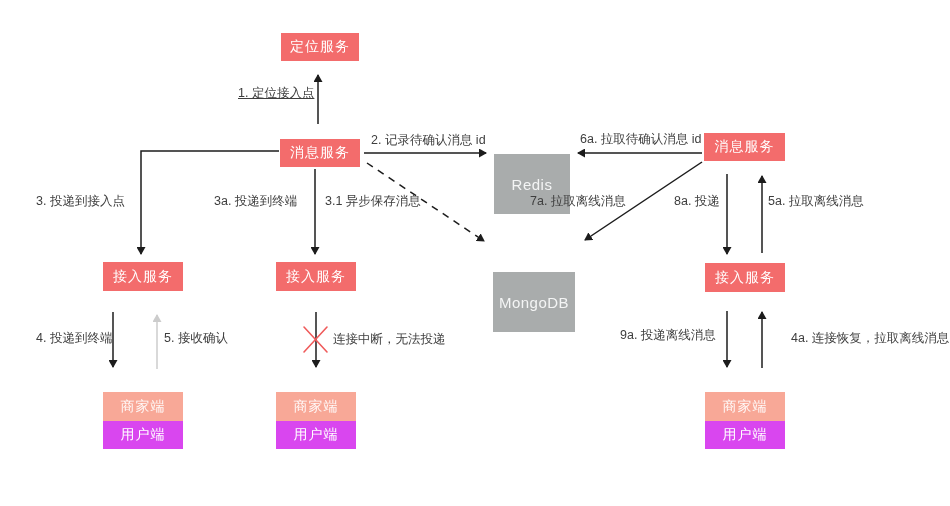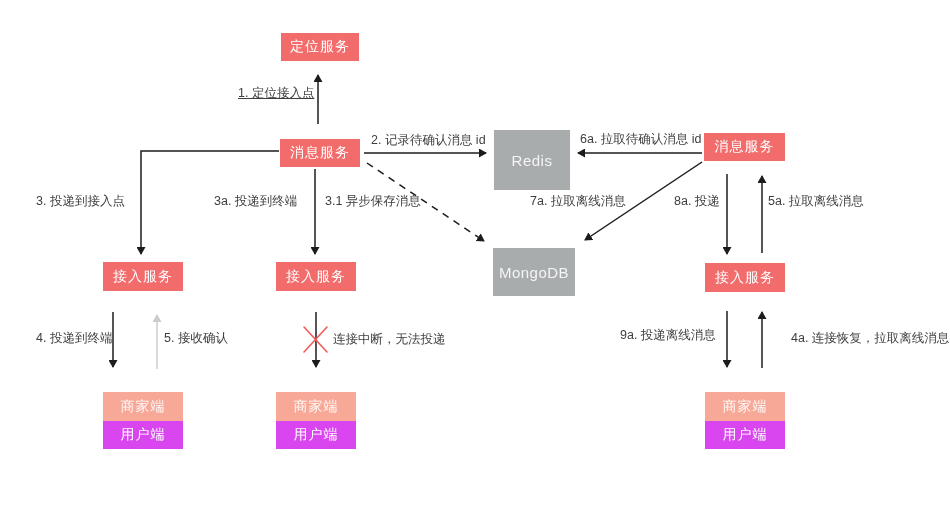--- a/index.html
+++ b/index.html
@@ -6,32 +6,32 @@
   .canvas{
     position:relative;width:950px;height:506px;background:#ffffff;overflow:hidden;
     font-family:"Liberation Sans","DejaVu Sans",sans-serif;
   }
   .layer{position:absolute;left:0;top:0;width:950px;height:506px;}
   .node{
     position:absolute;display:flex;align-items:center;justify-content:center;
     color:#ffffff;font-size:14px;letter-spacing:1px;white-space:nowrap;
   }
   .node.red{background:#f36c6c;}
-  .node.gray{background:#a9acac;font-size:15px;letter-spacing:0.5px;color:#f4f5f5;}
+  .node.gray{background:#a9acac;font-size:15px;letter-spacing:0.5px;color:#f4f5f5;margin-top:24px;}
   .node.salmon{background:#f8a897;color:rgba(255,255,255,0.93);}
   .node.cyan{background:#d946ef;}
   .edge-label{
     position:absolute;font-size:12.5px;color:#3e3e3e;white-space:nowrap;line-height:1;
   }
   
   .n-locate{left:281px;top:33px;width:78px;height:28px;}
   .n-msg-left{left:280px;top:139px;width:80px;height:28px;}
   .n-redis{left:494px;top:130px;width:76px;height:60px;}
   .n-msg-right{left:704px;top:133px;width:81px;height:28px;}
-  .n-mongo{left:493px;top:248px;width:82px;height:48px;}
+  .n-mongo{left:493px;top:248px;width:82px;height:60px;}
   .n-access-left{left:103px;top:262px;width:80px;height:29px;}
   .n-access-mid{left:276px;top:262px;width:80px;height:29px;}
   .n-access-right{left:705px;top:263px;width:80px;height:29px;}
   .n-merchant-left{left:103px;top:392px;width:80px;height:29px;}
   .n-user-left{left:103px;top:421px;width:80px;height:28px;}
   .n-merchant-mid{left:276px;top:392px;width:80px;height:29px;}
   .n-user-mid{left:276px;top:421px;width:80px;height:28px;}
   .n-merchant-right{left:705px;top:392px;width:80px;height:29px;}
   .n-user-right{left:705px;top:421px;width:80px;height:28px;}
   

